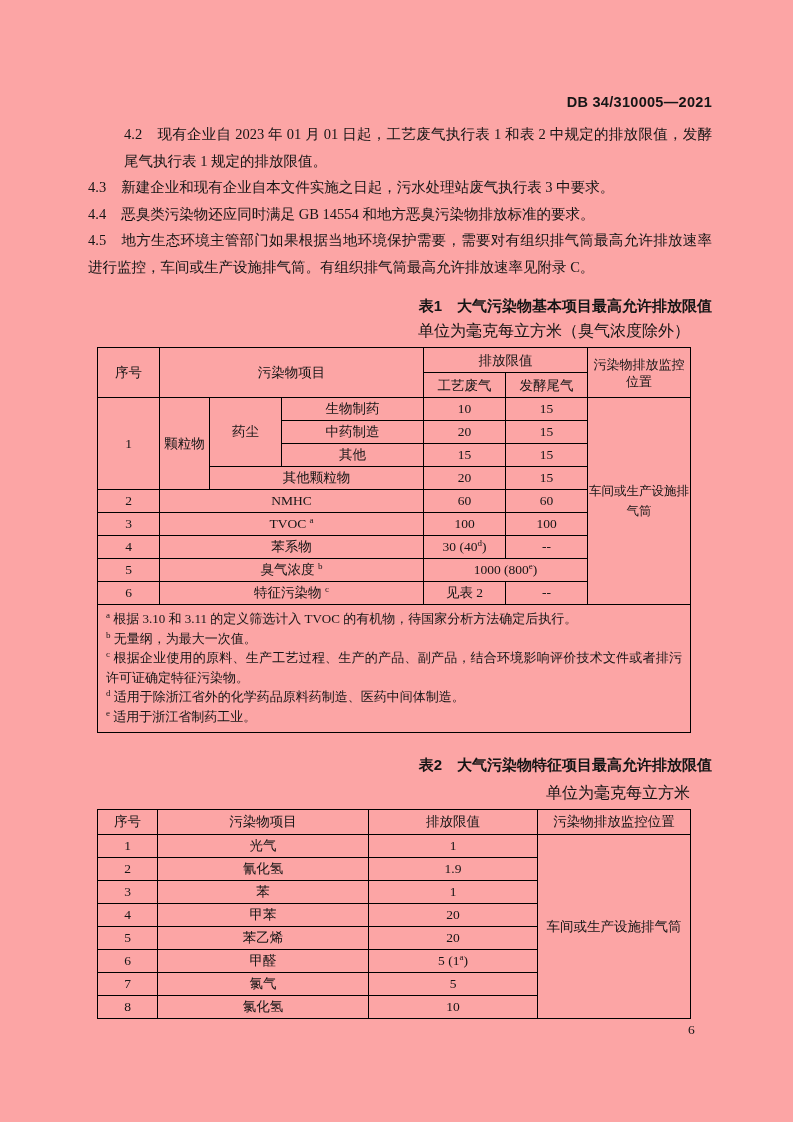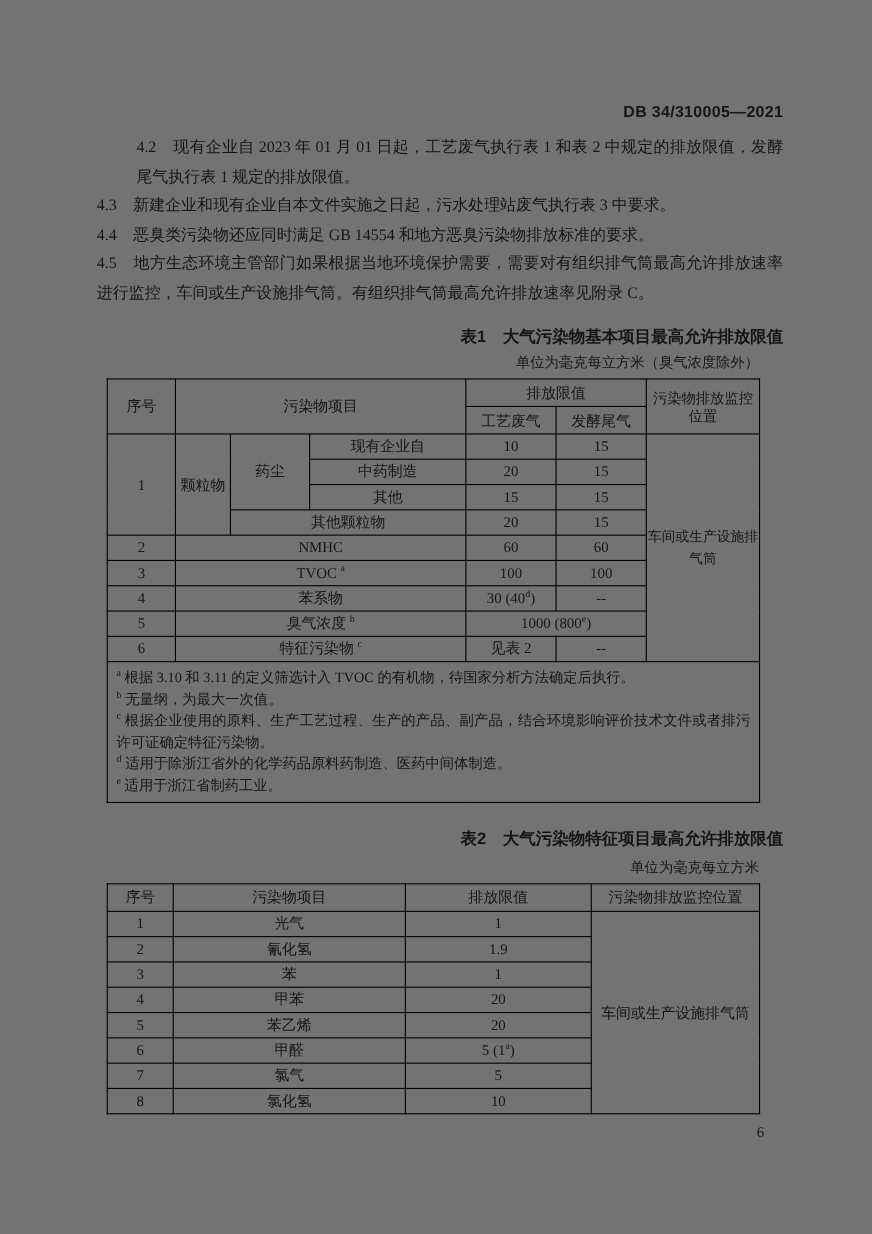--- a/index.html
+++ b/index.html
@@ -1,37 +1,37 @@
 <!DOCTYPE html>
 <html><head>
 <meta charset="utf-8">
 <style>
   html,body { margin:0; padding:0; background:#e8e8e8; }
   .page {
-    position:relative; width:793px; height:1122px; background:#737373;
+    position:relative; width:793px; height:1122px; background:#fca5a5;
     font-family:"Liberation Serif","DejaVu Serif",serif; color:#151515;
     overflow:hidden; margin:0 auto;
   }
   .content { position:absolute; left:88px; top:0; width:624px; }
 
   .docnum {
     margin-top:94px; text-align:right;
     font-family:"Liberation Sans","DejaVu Sans",sans-serif;
     font-weight:bold; font-size:14.5px; letter-spacing:0.3px;
   }
 
   p.para { font-size:14.5px; line-height:26.5px; margin:0; text-align:justify; }
   p.para.first { margin-top:11px;margin-left:36px; }
   .pnum { display:inline-block; margin-right:15px; }
 
   .tbl-title {
     text-align:right; font-family:"Liberation Sans","DejaVu Sans",sans-serif;
     font-weight:bold; font-size:15px; margin-top:17px;
   }
-  .unit-note { text-align:right; font-size:13px; margin-top:5px; padding-right:22px; }
+  .unit-note { text-align:right; font-size:16px; margin-top:5px; padding-right:22px; }
 
   table.t {
     border-collapse:collapse; table-layout:fixed; margin-left:9px; margin-top:5px;
     width:593px; font-size:13.5px;
   }
   table.t td { border:1px solid #000; text-align:center; vertical-align:middle; padding:0 2px; }
   .t1 tr.hrow td { height:24px; line-height:17px; }
   .t1 tr.brow td { height:22px; }
   .t1 td.monitor { font-size:12.5px; line-height:20px; padding:0 1px; }
   .t1 td.monitor-h { font-size:13px; line-height:18px; }
@@ -89,21 +89,21 @@
       </tr>
       <tr class="hrow">
         <td>工艺废气</td>
         <td>发酵尾气</td>
       </tr>
 
       <tr class="brow">
         <td rowspan="4">1</td>
         <td rowspan="4">颗粒物</td>
         <td rowspan="3">药尘</td>
-        <td>现有企业自</td>
+        <td>生物制药</td>
         <td>10</td>
         <td>15</td>
         <td rowspan="9" class="monitor">车间或生产设施排气筒</td>
       </tr>
       <tr class="brow">
         <td>中药制造</td>
         <td>20</td>
         <td>15</td>
       </tr>
       <tr class="brow">

